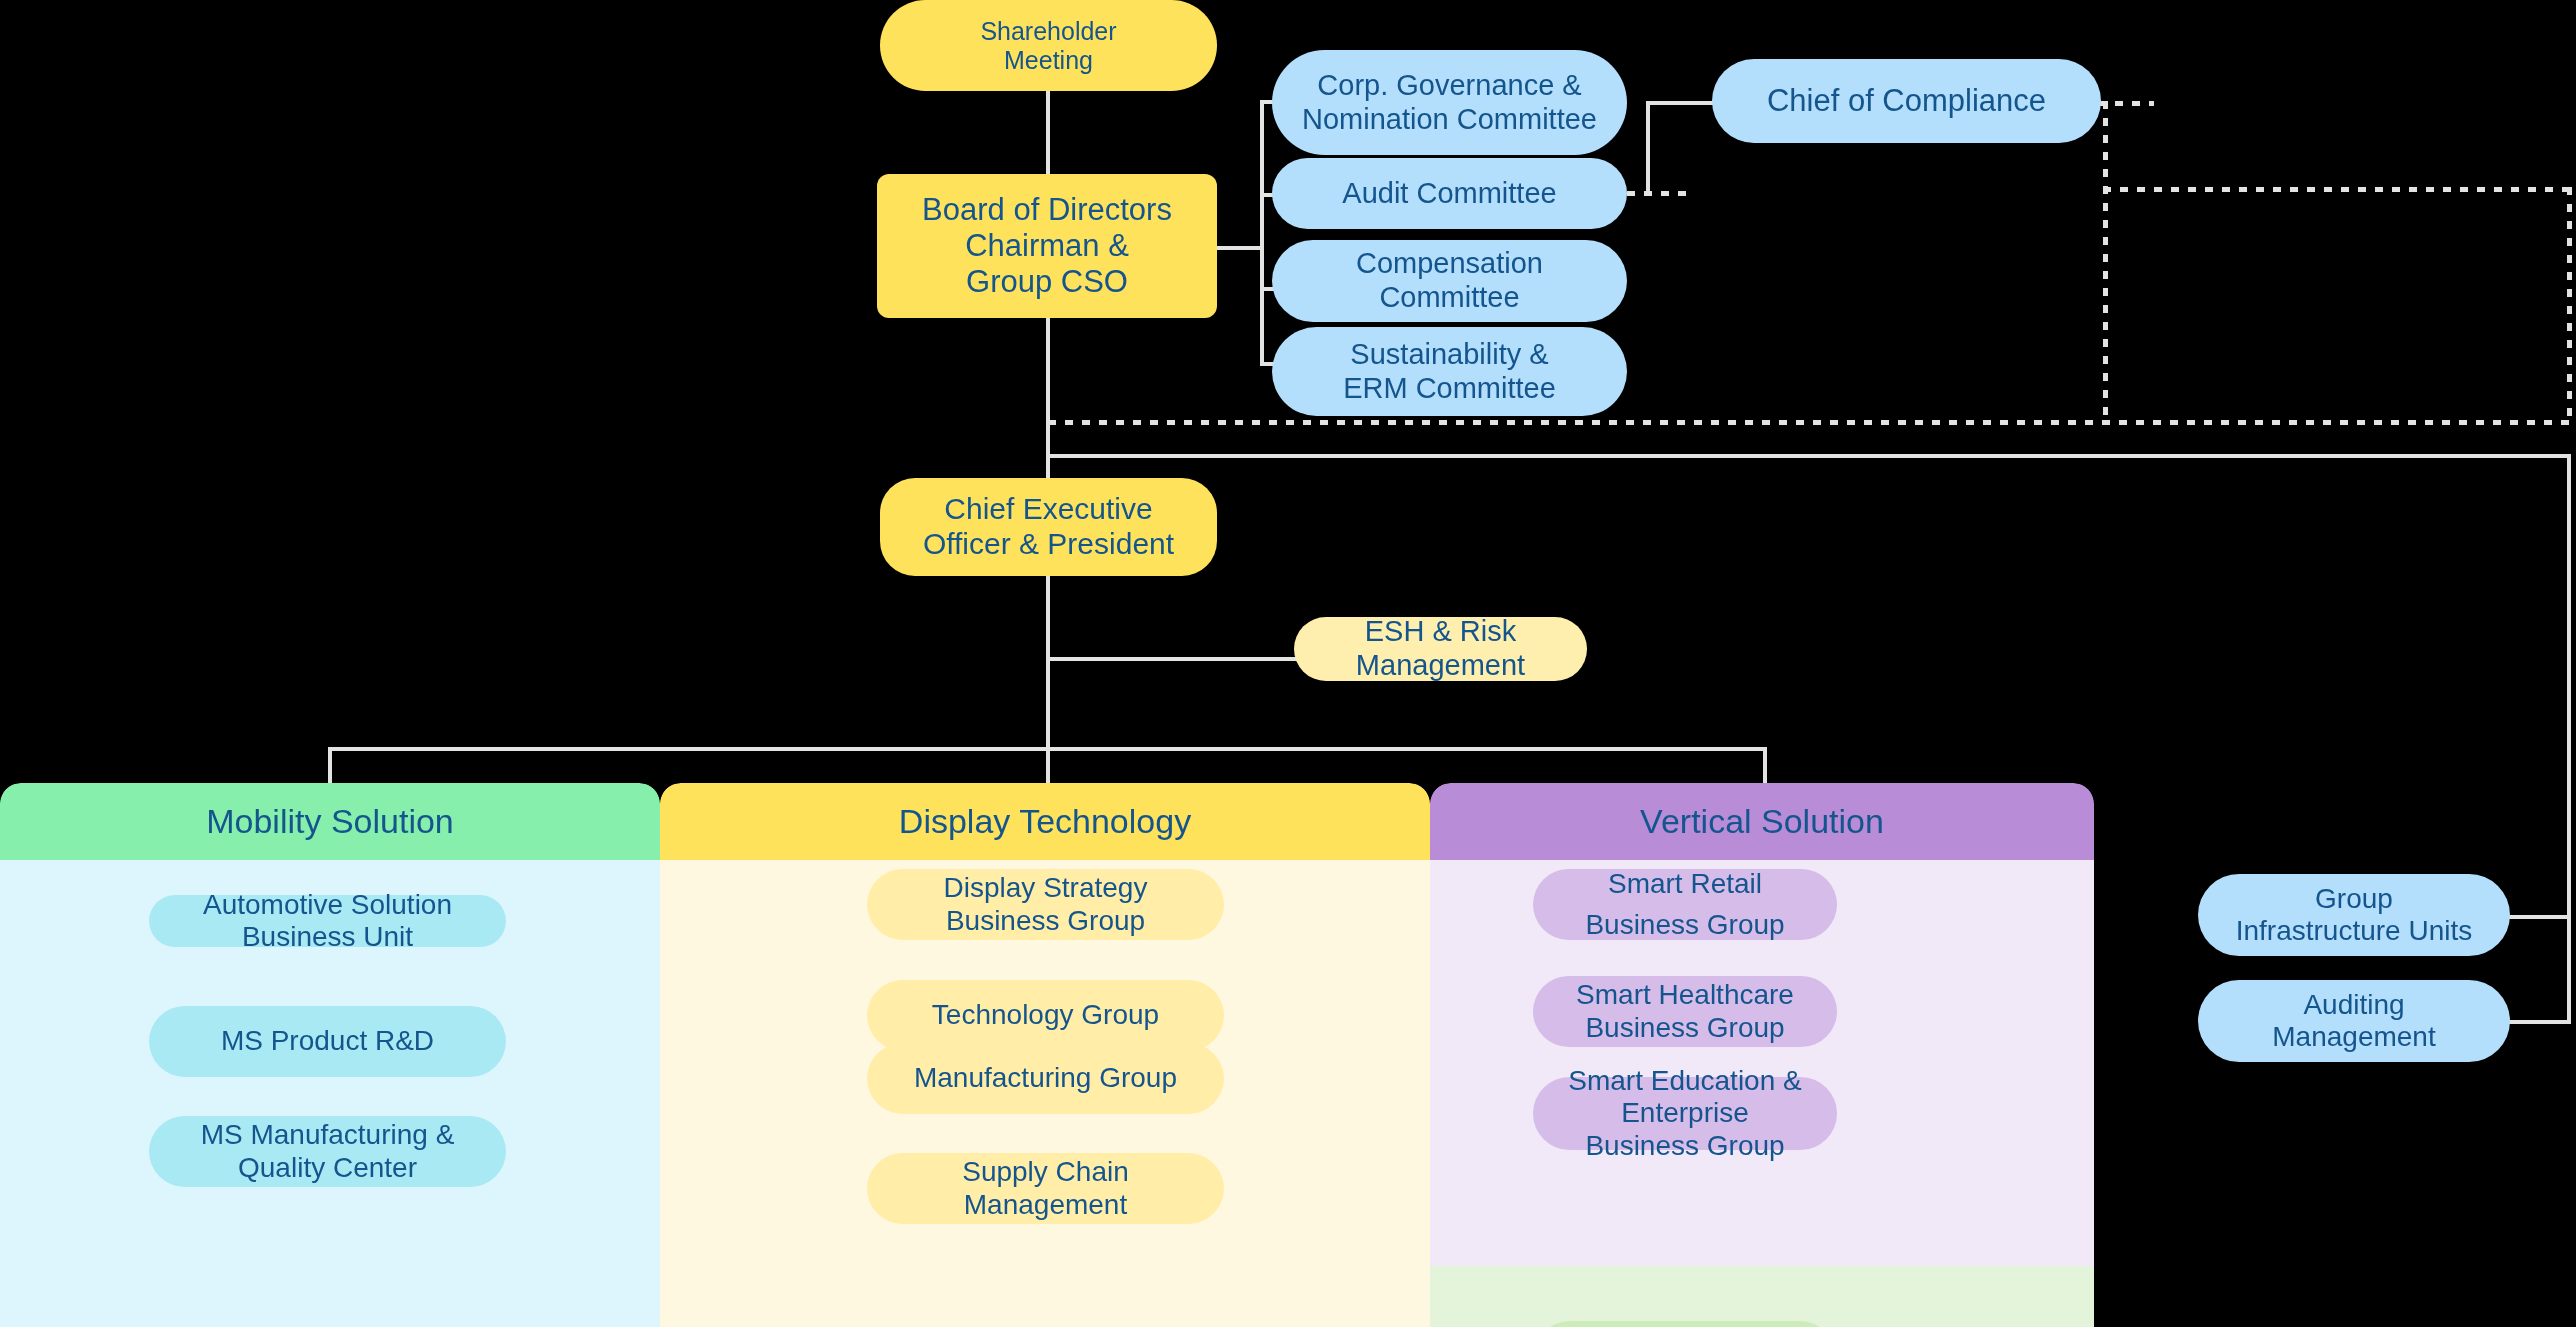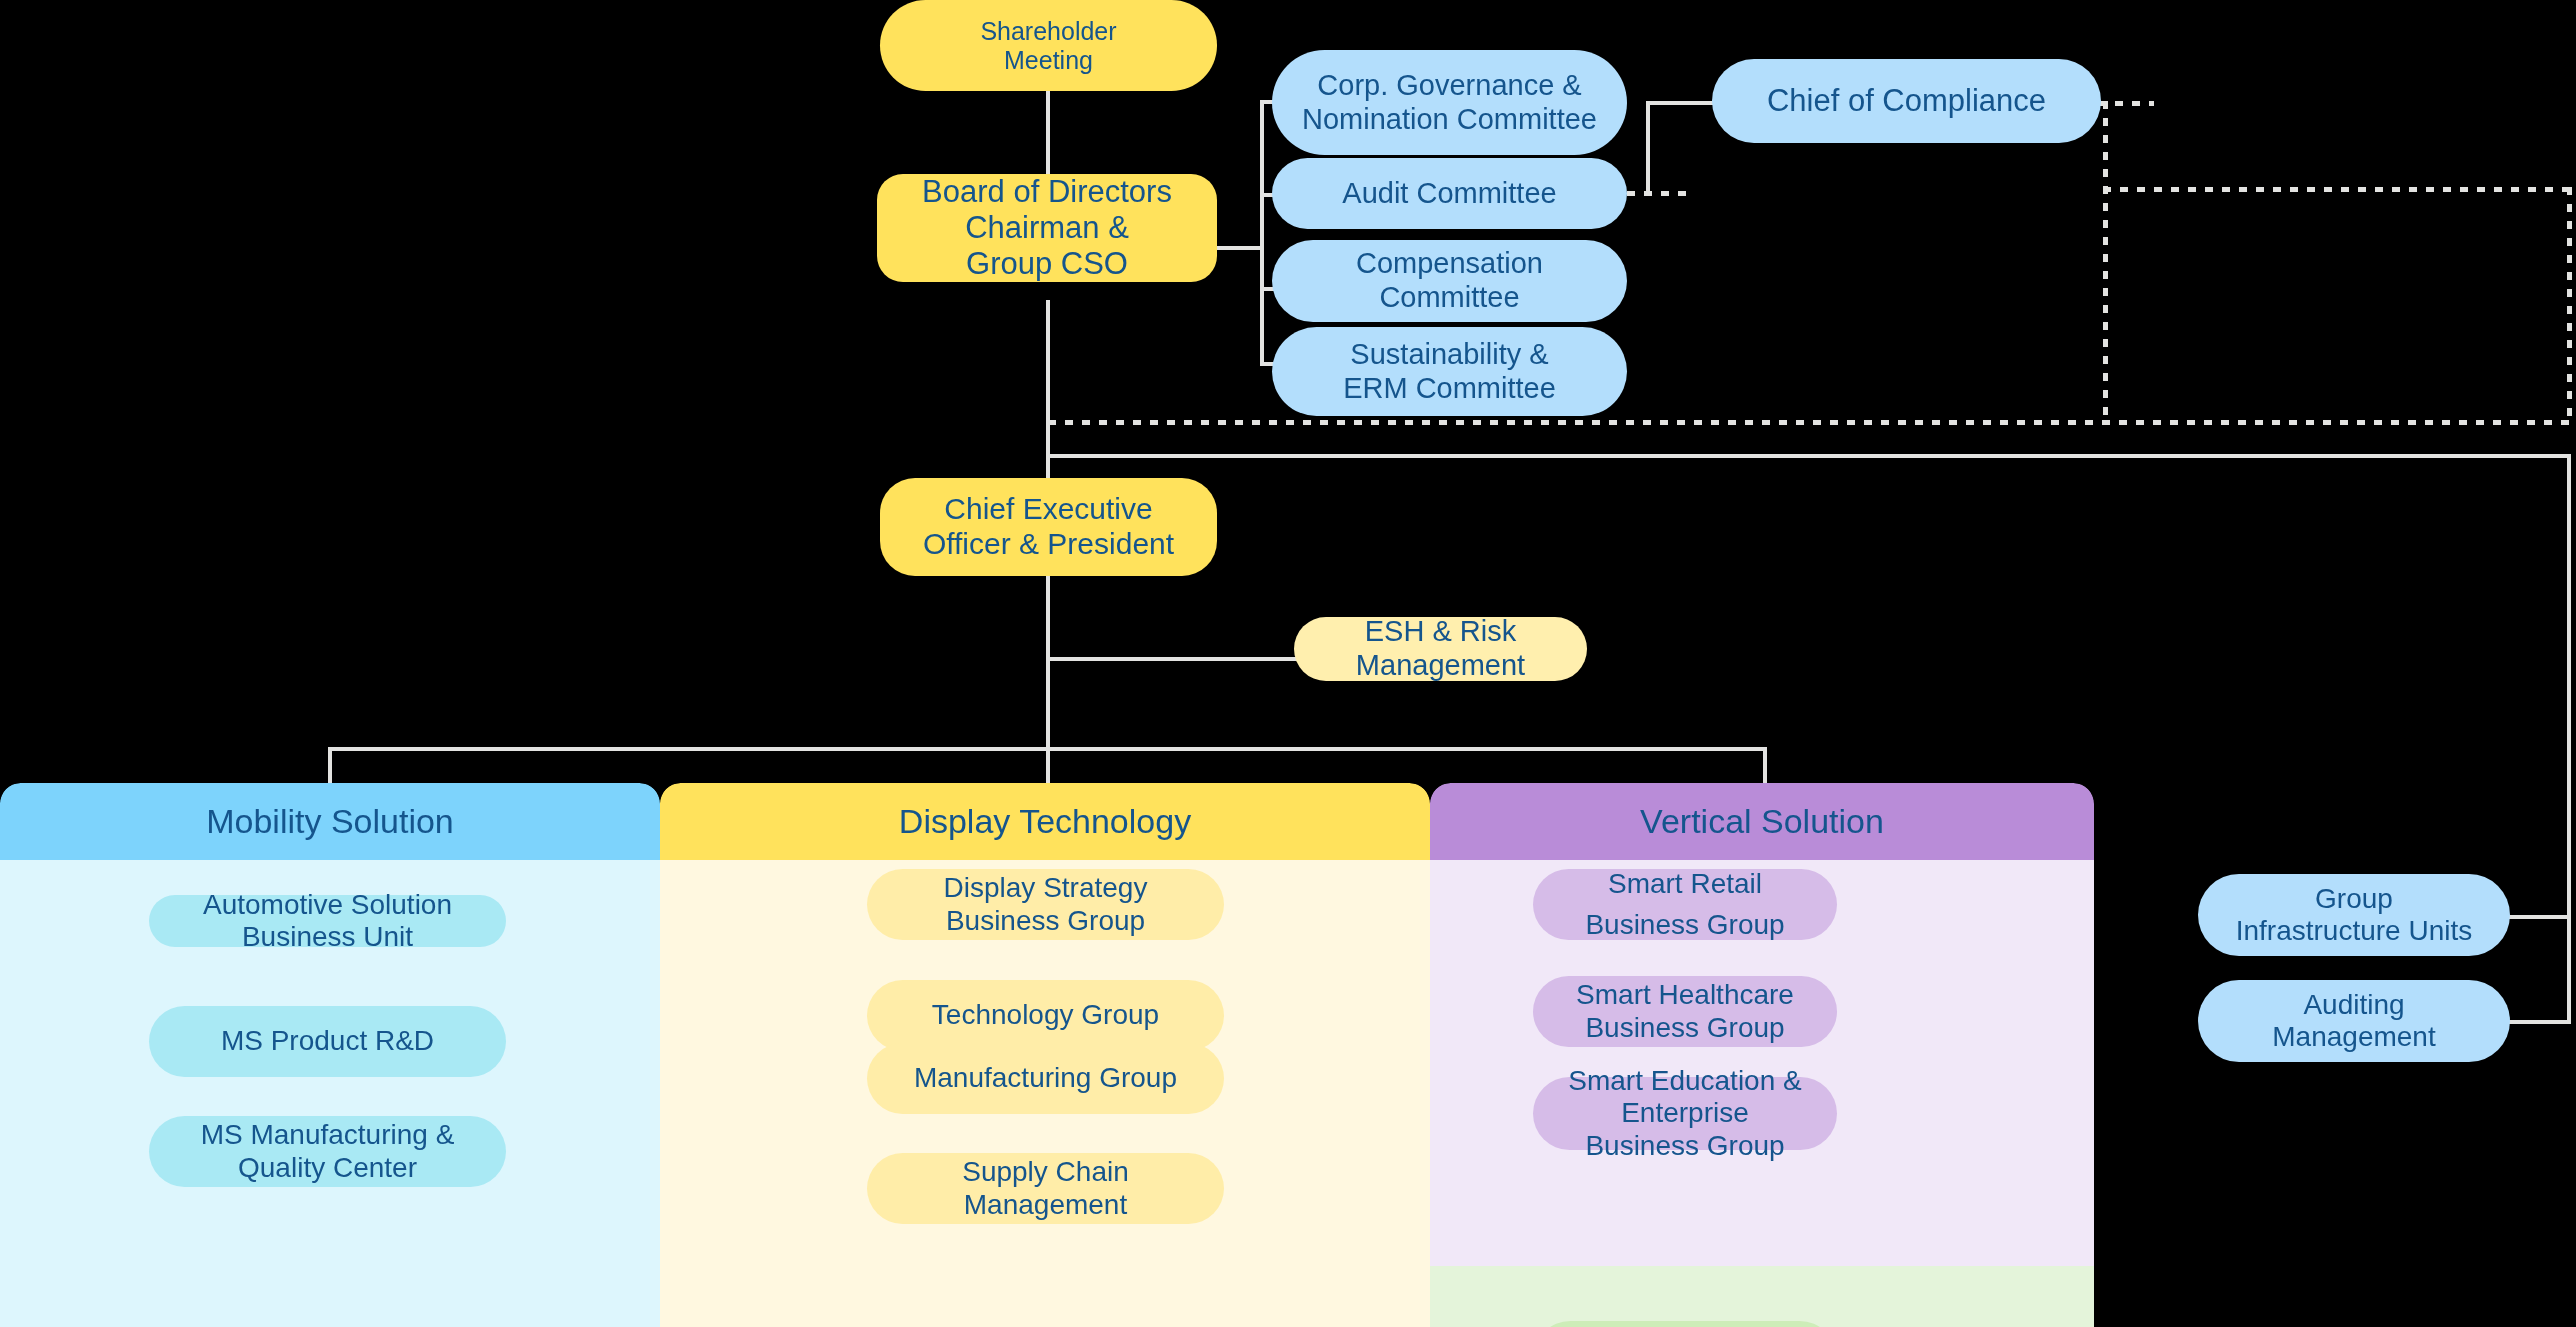--- a/index.html
+++ b/index.html
@@ -33,21 +33,21 @@
   .n-green{background:#CDEDB8;}
 
   
   .col{position:absolute;top:783px;bottom:0;overflow:hidden;}
   .col-head{position:absolute;left:0;right:0;top:0;height:77px;
     display:flex;align-items:center;justify-content:center;
     color:#15558D;font-size:34px;}
   .col-body{position:absolute;left:0;right:0;top:77px;bottom:0;}
 
   .col-mobility{left:0;width:660px;border-top-left-radius:20.5px;border-top-right-radius:20.5px;}
-  .col-mobility .col-head{background:#7dd3fc;border-top-left-radius:20.5px;border-top-right-radius:20.5px;}
+  .col-mobility .col-head{background:#86efac;border-top-left-radius:20.5px;border-top-right-radius:20.5px;}
   .col-mobility .col-body{background:#DDF6FD;}
 
   .col-display{left:660px;width:770px;border-top-left-radius:20.5px;border-top-right-radius:20.5px;}
   .col-display .col-head{background:#FFE25C;border-top-left-radius:20.5px;border-top-right-radius:20.5px;}
   .col-display .col-body{background:#FFF8E0;}
 
   .col-vertical{left:1430px;width:664px;border-top-left-radius:20.5px;border-top-right-radius:20.5px;}
   .col-vertical .col-head{background:#B98CD8;border-top-left-radius:20.5px;border-top-right-radius:20.5px;}
   .col-vertical .col-body{background:#F1E8F8;}
   .col-vertical .sub-energy{position:absolute;left:0;right:0;top:406px;bottom:0;background:#E4F4DA;}
@@ -92,21 +92,21 @@
   <div class="ln vline" style="left:1046px;top:576px;height:211px;"></div>
   <div class="ln hline" style="left:328px;top:747px;width:1439px;"></div>
   <div class="ln vline" style="left:328px;top:747px;height:37px;"></div>
   <div class="ln vline" style="left:1763px;top:747px;height:37px;"></div>
 
   <div class="node pill n-yellow" style="left:880px;top:0px;width:337px;height:91px;font-size:25px;flex-direction:column;">
     <div>Shareholder</div>
     <div>Meeting</div>
   </div>
 
-  <div class="node rr n-yellow" style="left:877px;top:174px;width:340px;height:108px;font-size:31px;flex-direction:column;border-radius:26px;">
+  <div class="node rr n-yellow" style="left:877px;top:174px;width:340px;height:144px;font-size:31px;flex-direction:column;border-radius:12px;">
     <div>Board of Directors</div>
     <div>Chairman &amp;</div>
     <div>Group CSO</div>
   </div>
 
   <div class="node pill n-blue" style="left:1272px;top:50px;width:355px;height:105px;font-size:29px;flex-direction:column;">
     <div>Corp. Governance &amp;</div>
     <div>Nomination Committee</div>
   </div>
 

